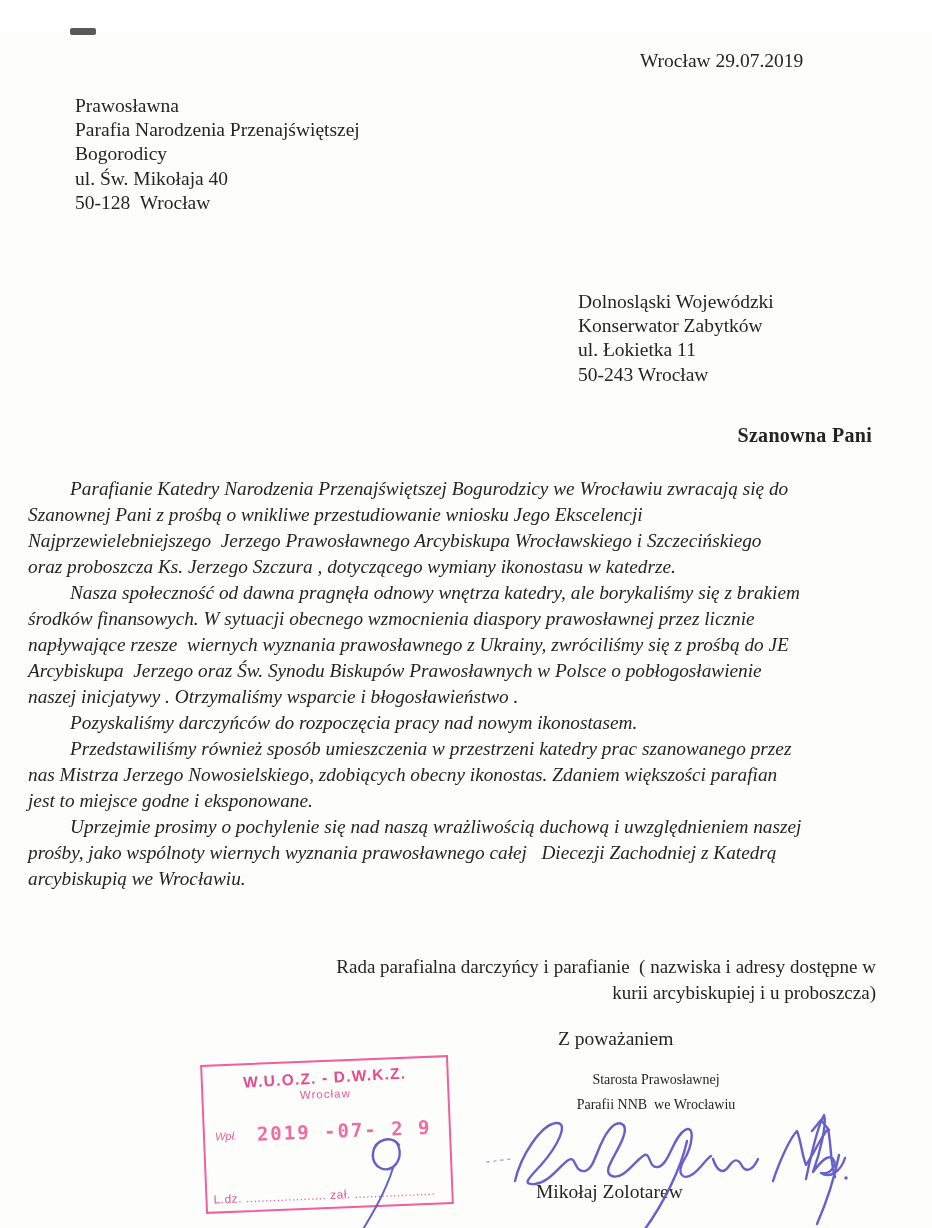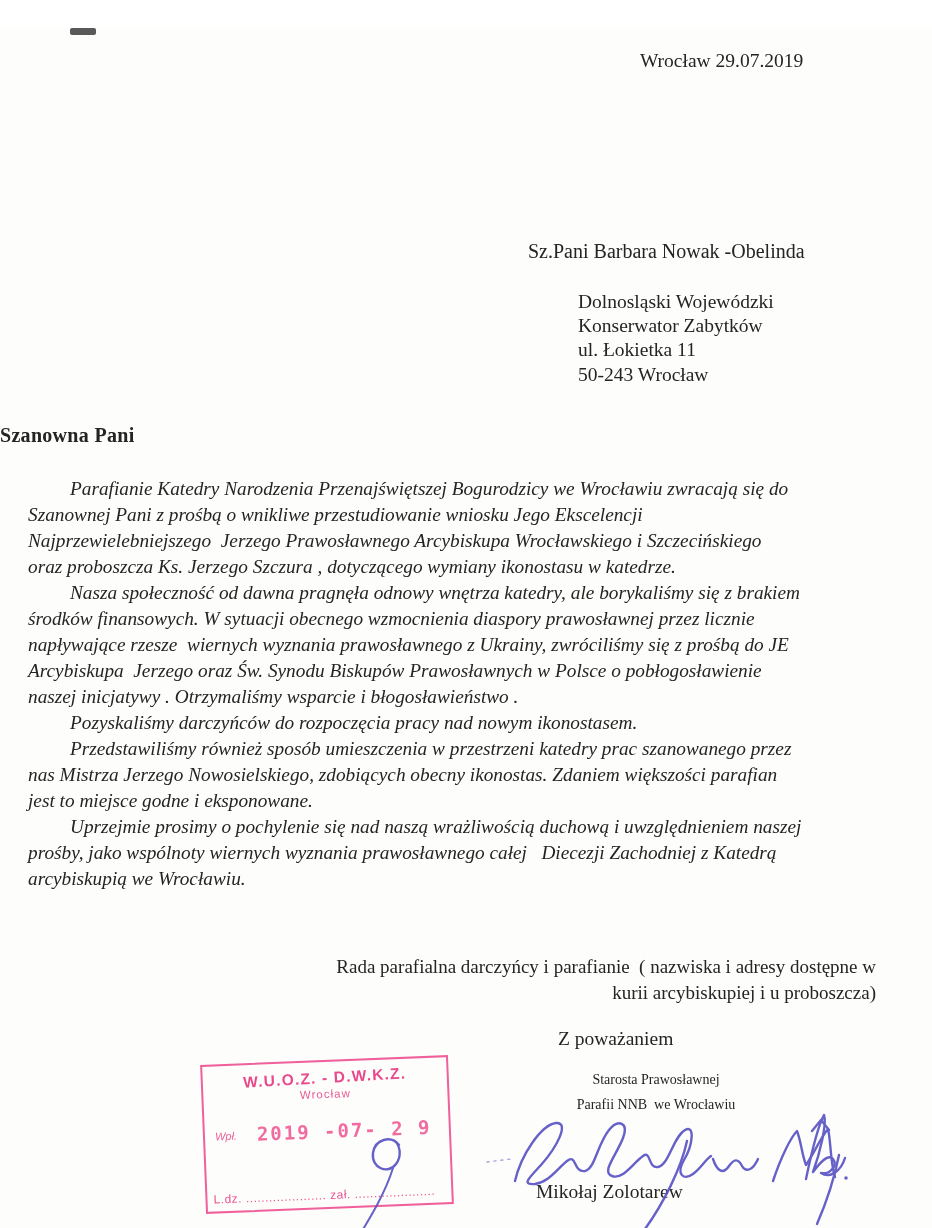--- a/index.html
+++ b/index.html
@@ -15,21 +15,21 @@
   .abs{position:absolute;}
   .pre{white-space:pre-wrap;}
   .scan-speck{
     position:absolute;left:70px;top:0px;width:26px;height:7px;
     background:#3c3c3c;border-radius:2px;opacity:.85;
   }
   .date-line{left:640px;top:22px;font-size:19.5px;}
   .sender{left:75px;top:66px;font-size:19.5px;line-height:24.2px;}
   .recipient-name{left:528px;top:212px;font-size:20px;}
   .recipient-address{left:578px;top:262px;font-size:19.5px;line-height:24.2px;}
-  .salutation{left:0;top:396px;width:872px;text-align:left;font-size:20px;font-weight:bold;letter-spacing:.3px;}
+  .salutation{left:0;top:396px;width:872px;text-align:right;font-size:20px;font-weight:bold;letter-spacing:.3px;}
   .body-text{left:28px;top:448px;width:860px;}
   .para{white-space:pre-wrap;font-size:19.3px;line-height:26px;text-indent:42px;font-style:italic;}
   .closing-note{left:270px;top:926px;width:606px;text-align:right;font-size:19px;line-height:26px;white-space:pre-wrap;}
   .valediction{left:558px;top:1000px;font-size:19.5px;}
   .signer-role{left:480px;top:1040px;width:352px;text-align:center;font-size:14px;line-height:24.5px;white-space:pre-wrap;}
   .signer-name{left:536px;top:1153px;font-size:19.5px;}
   
   .stamp{
     left:203px;top:1032px;width:244px;height:145px;
     border:2.5px solid #f0609a;
@@ -58,22 +58,26 @@
 </style>
 </head>
 <body>
 
 <div class="page">
 
   <div class="scan-speck"></div>
 
   <div class="abs date-line">Wrocław 29.07.2019</div>
 
+  <div class="abs sender pre">Prawosławna
+Parafia Narodzenia Przenajświętszej
+Bogorodicy
+ul. Św. Mikołaja 40
+50-128  Wrocław</div>
 
-  <div class="abs recipient-name">Sz.Pani Barbara Nowak -Obelinda</div>
 
   <div class="abs recipient-address pre">Dolnosląski Wojewódzki
 Konserwator Zabytków
 ul. Łokietka 11
 50-243 Wrocław</div>
 
   <div class="abs salutation">Szanowna Pani</div>
 
   <div class="abs body-text">
     <div class="para">Parafianie Katedry Narodzenia Przenajświętszej Bogurodzicy we Wrocławiu zwracają się do

